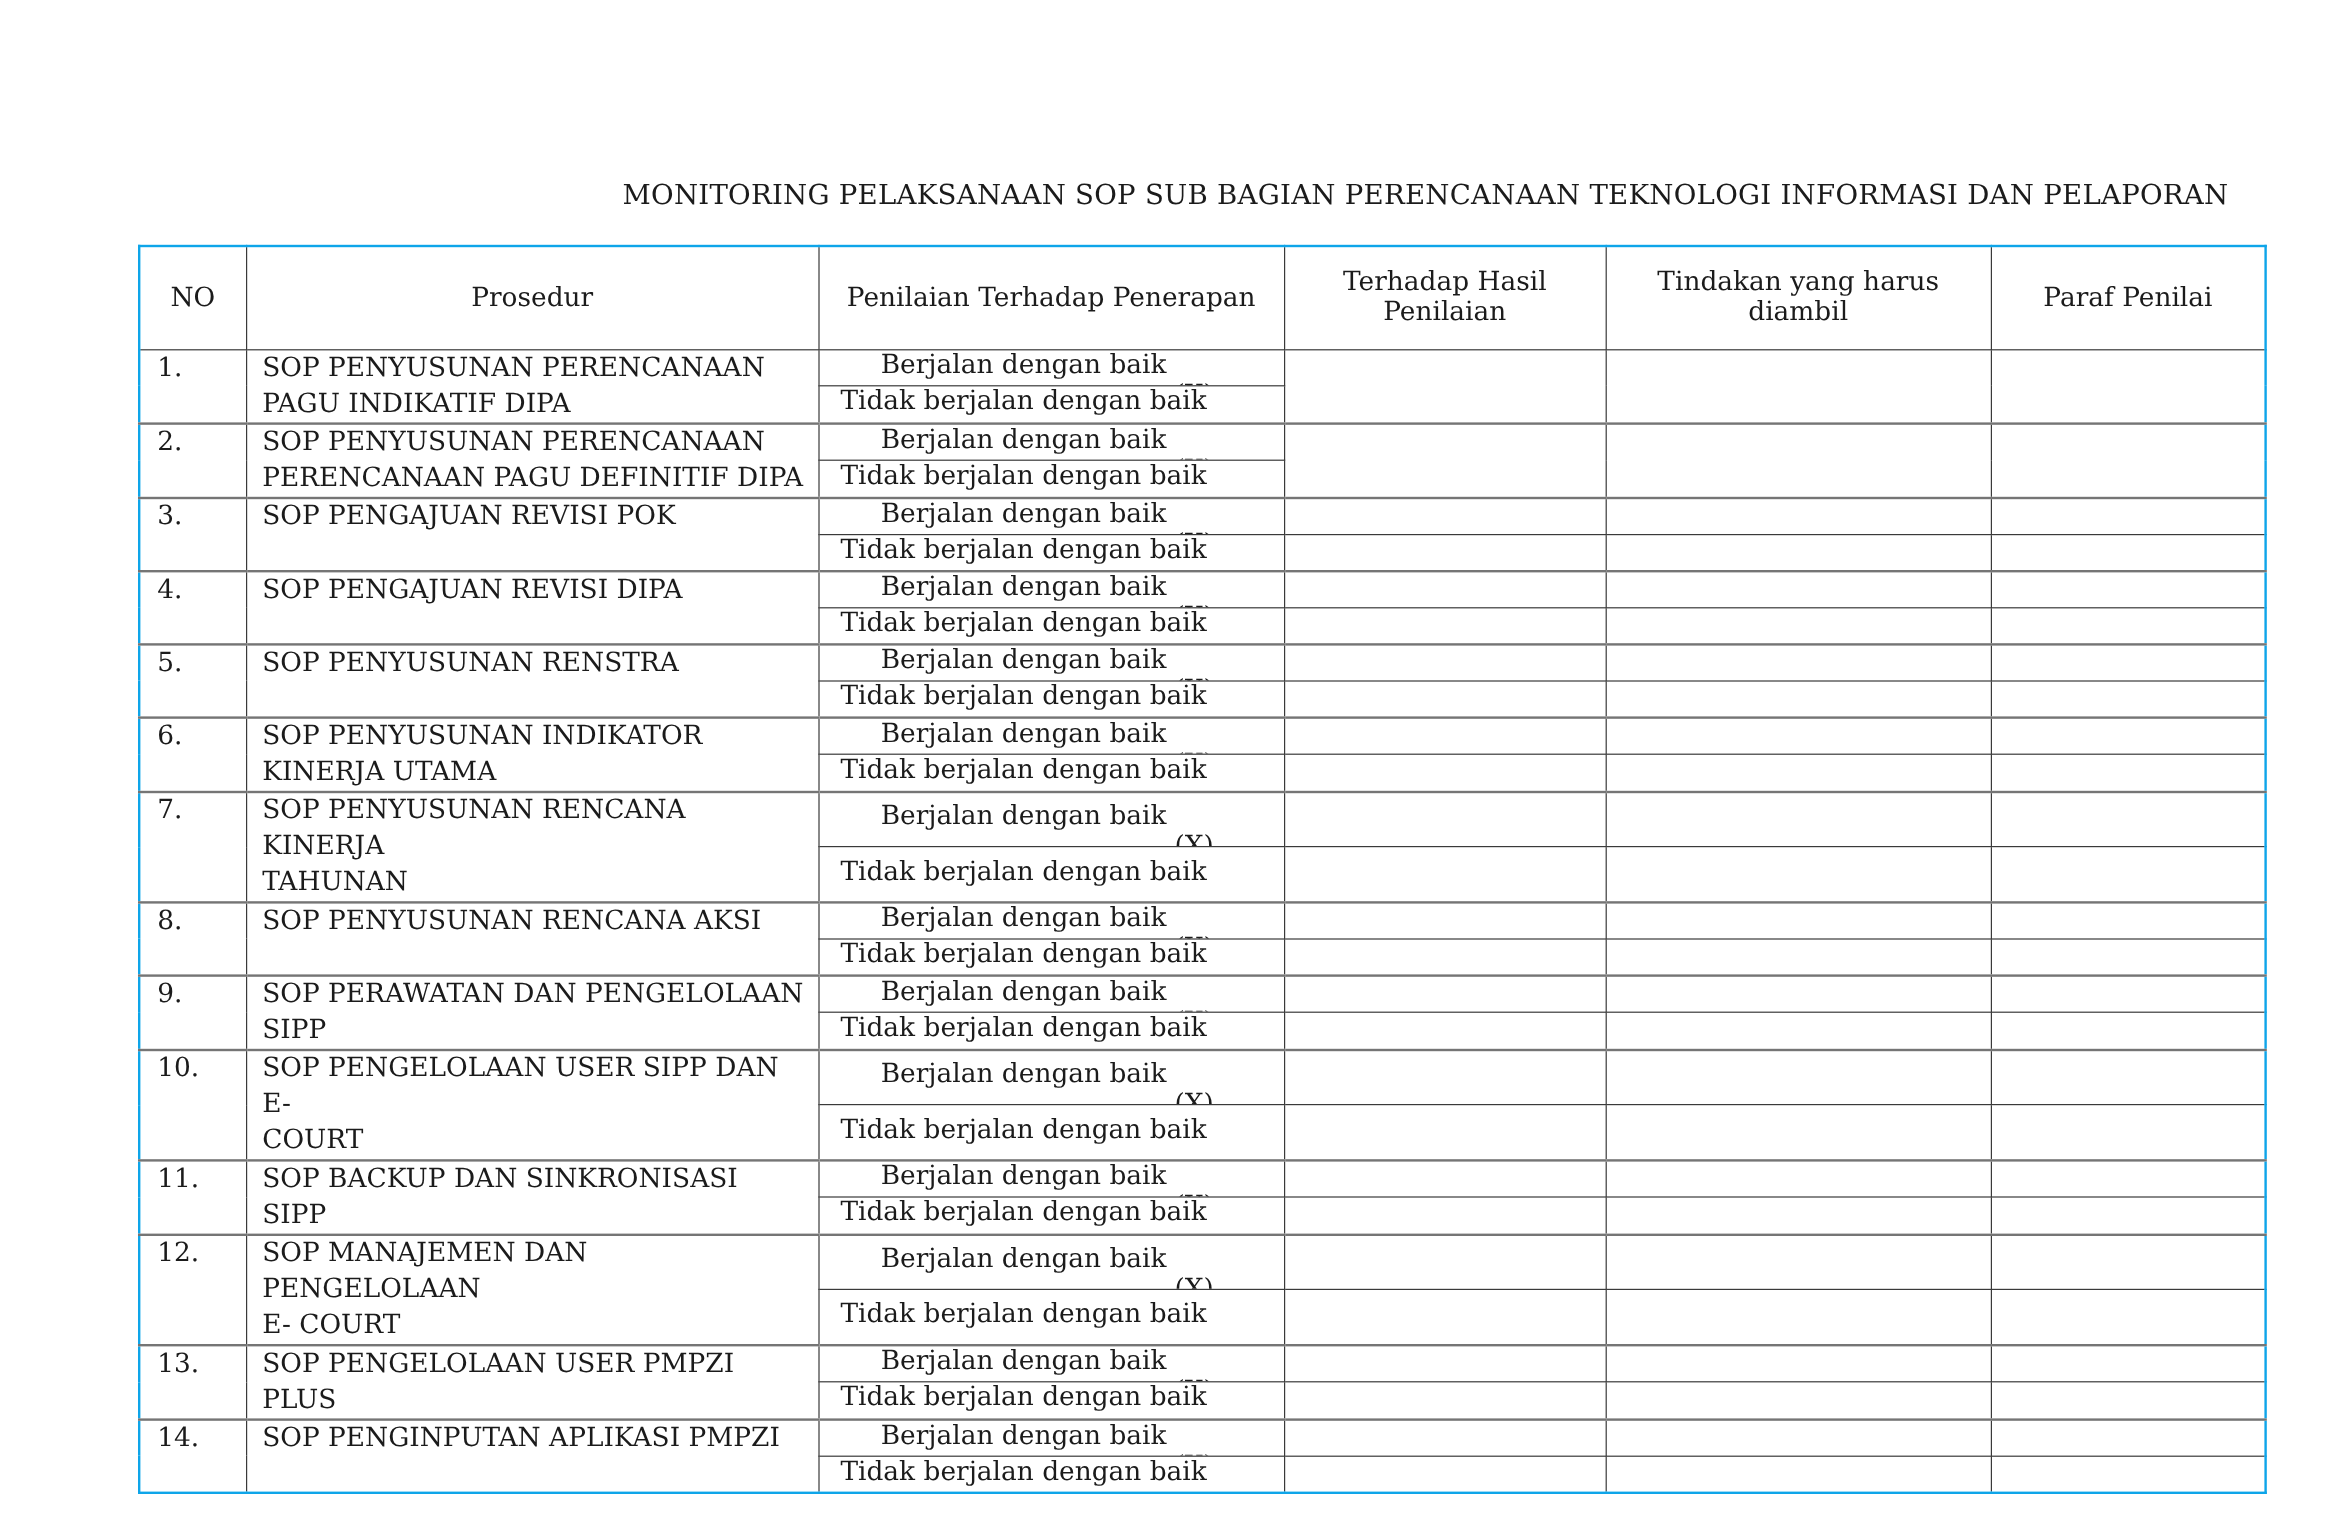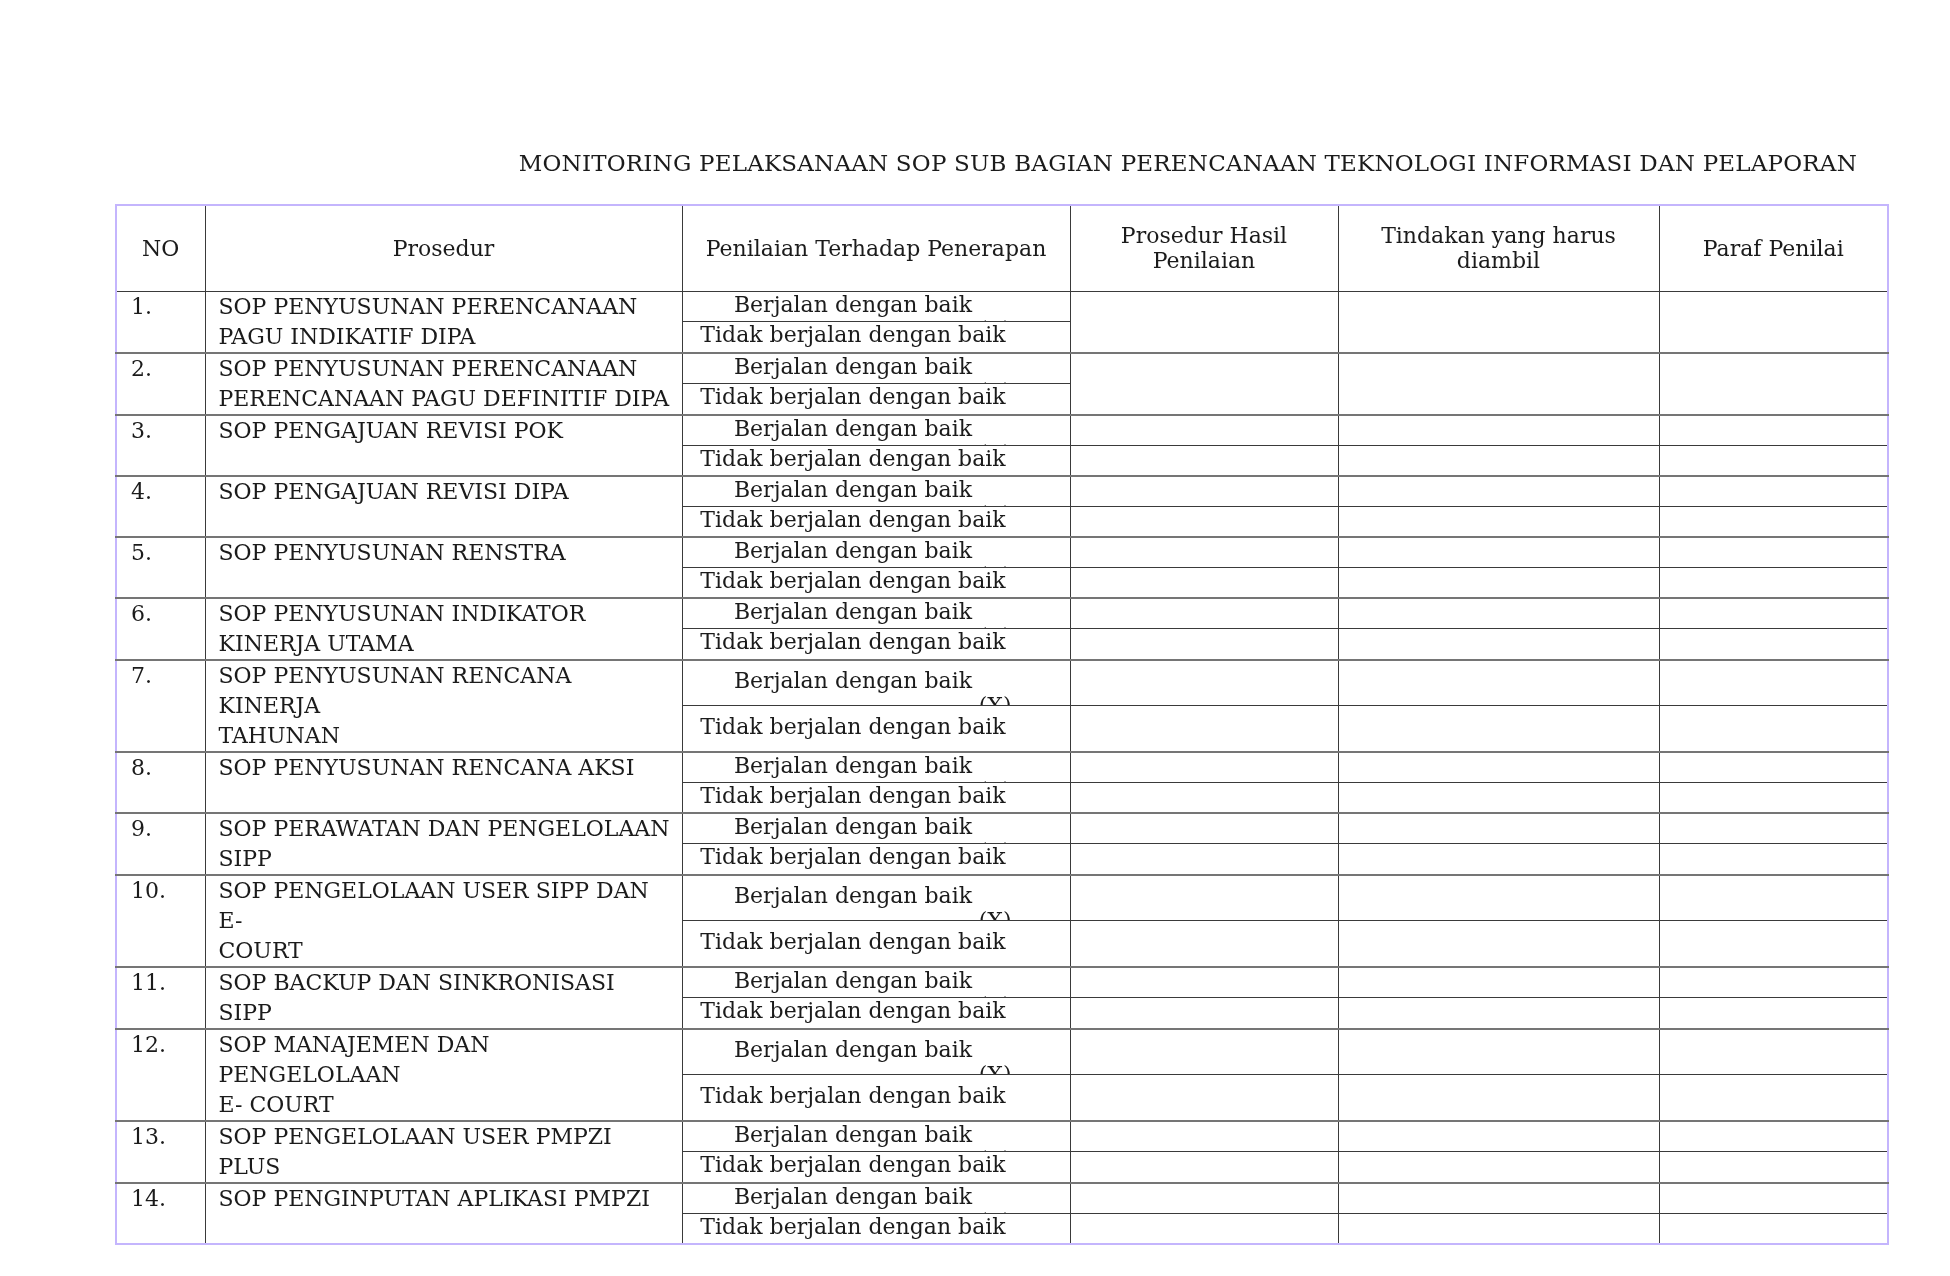--- a/index.html
+++ b/index.html
@@ -28,21 +28,21 @@
     letter-spacing: 0.2px;
     white-space: nowrap;
   }
   table.sop-table {
     position: absolute;
     left: 115px;
     top: 204px;
     width: 1772px;
     border-collapse: collapse;
     table-layout: fixed;
-    border: 2px solid #c4b5fd;
+    border: 2px solid #0ea5e9;
     font-size: 22px;
   }
   .sop-table th, .sop-table td {
     border: 1px solid #3a3a3a;
     padding: 0;
     overflow: hidden;
   }
   .sop-table thead tr { height: 86px; }
   .sop-table tbody tr { height: 30px; }
   .sop-table th {
@@ -88,21 +88,21 @@
       <col style="width:388px">
       <col style="width:268px">
       <col style="width:321px">
       <col style="width:229px">
     </colgroup>
     <thead>
       <tr>
         <th>NO</th>
         <th>Prosedur</th>
         <th>Penilaian Terhadap Penerapan</th>
-        <th>Prosedur Hasil Penilaian</th>
+        <th>Terhadap Hasil Penilaian</th>
         <th>Tindakan yang harus diambil</th>
         <th>Paraf Penilai</th>
       </tr>
     </thead>
     <tbody>
         <tr>
           <td class="no-cell" rowspan="2">1.</td>
           <td class="proc-cell" rowspan="2">SOP PENYUSUNAN PERENCANAAN
 PAGU INDIKATIF DIPA</td>
           <td class="assess-cell">

